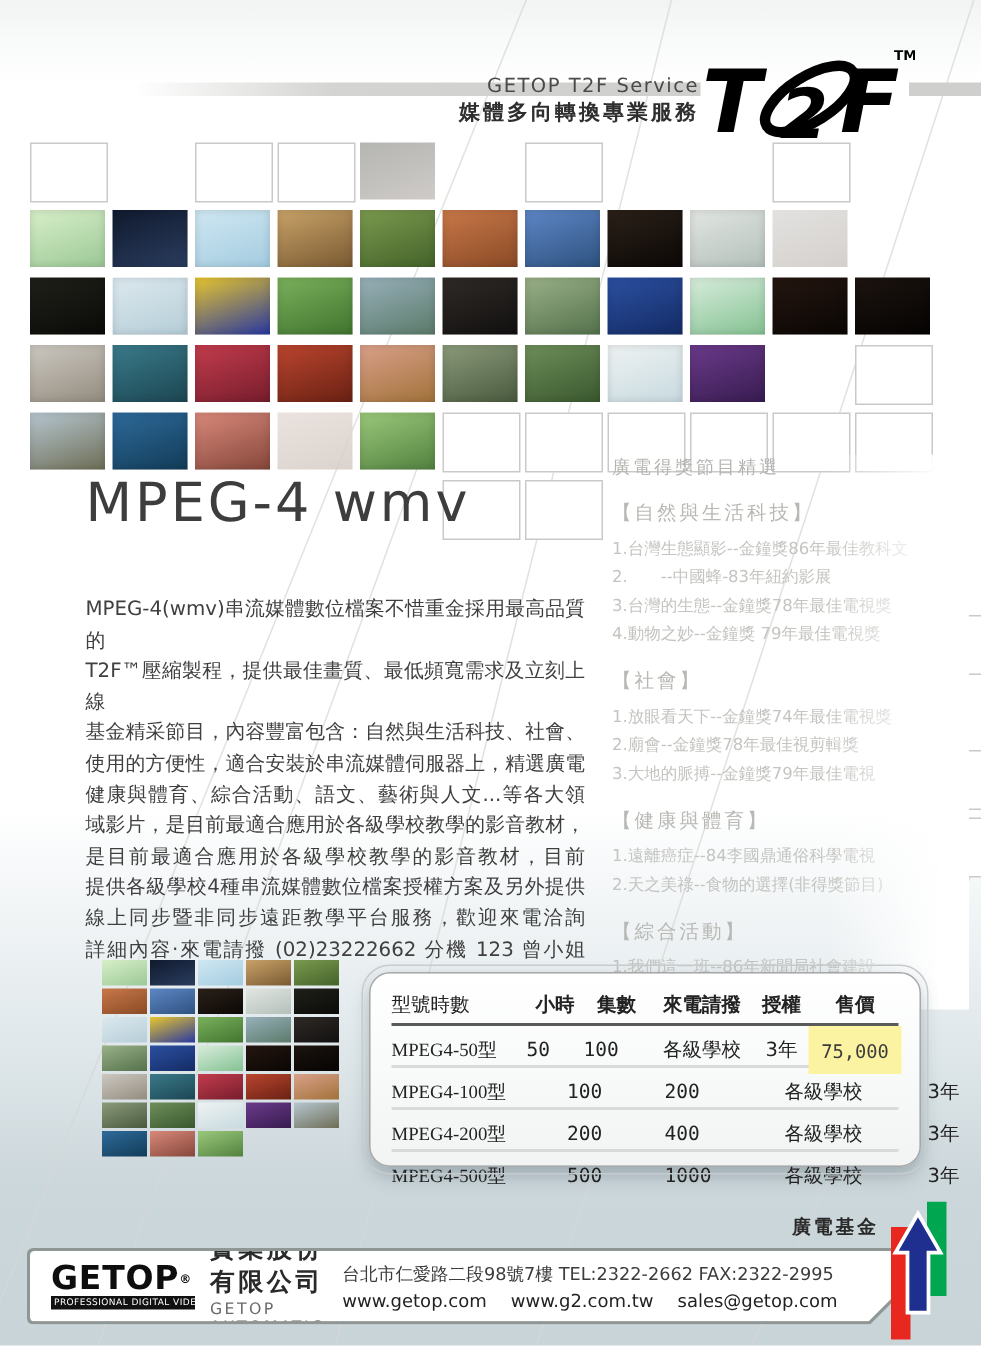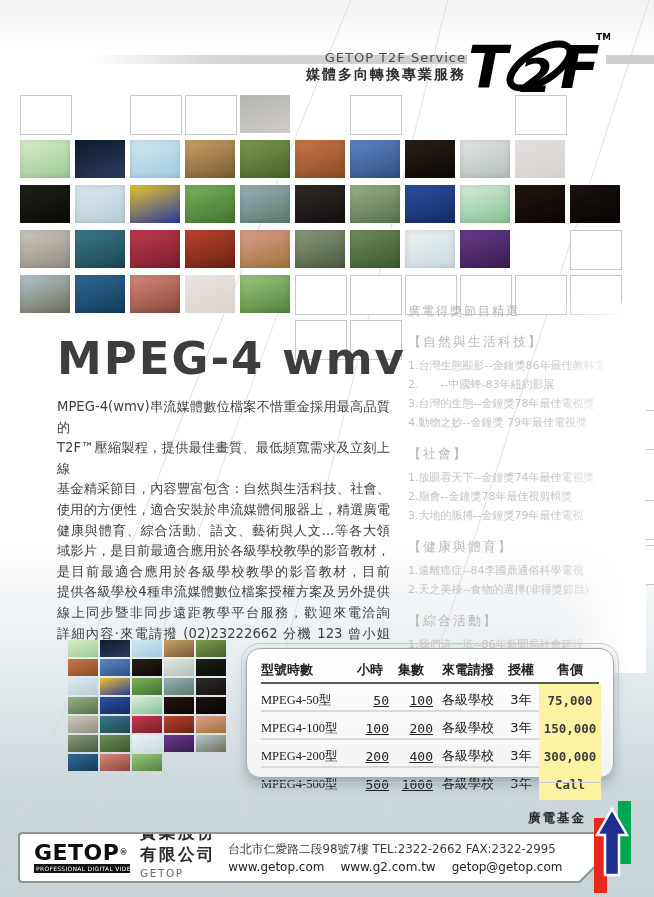--- a/index.html
+++ b/index.html
@@ -15,48 +15,48 @@
   .svc{position:absolute;top:50px;left:0;width:466px;text-align:right;font-size:13px;color:#4a4a4a;letter-spacing:1px;z-index:3;}
   .svc-sub{position:absolute;top:66px;left:0;width:466px;text-align:right;font-size:14px;font-weight:bold;color:#2e2e2e;letter-spacing:2px;z-index:3;}
   .t2f{position:absolute;top:30px;left:468px;width:142px;height:74px;z-index:3;}
   
   .montage{position:absolute;inset:0;z-index:2;}
   .cell{position:absolute;width:50px;height:38px;}
   .cell.e{background:#fff;border:1px solid #c9c9c9;}
   .cell.p{box-shadow:inset 0 0 6px rgba(0,0,0,.15);}
   .cell.f{opacity:.85;}
   
-  .ttl1{position:absolute;left:57px;top:332px;font-size:45px;font-weight:700;color:#3d3d3d;letter-spacing:2px;z-index:5;}
+  .ttl1{position:absolute;left:57px;top:315px;font-size:36px;font-weight:400;color:#3d3d3d;letter-spacing:2px;z-index:5;}
   .ttl2{position:absolute;left:57px;top:352px;font-size:23px;font-weight:bold;color:#3d3d3d;letter-spacing:1.5px;z-index:5;}
   .bodytext{position:absolute;left:57px;top:397px;width:333px;font-size:13.2px;color:#3f3f3f;z-index:5;}
   .bline{line-height:20.6px;text-align:justify;text-align-last:justify;}
   
   .awards{position:absolute;left:408px;top:303px;width:226px;z-index:4;}
   .aw-title{font-size:12px;color:#b4b4b0;letter-spacing:2px;margin-bottom:9px;}
   .aw-head{font-size:13px;color:#b8b8b4;letter-spacing:2px;margin:13px 0 5px;}
   .aw-item{font-size:11px;color:#c4c4c0;line-height:19px;white-space:nowrap;overflow:hidden;}
   .aw-fade{position:absolute;top:0;right:-12px;width:95px;height:100%;
     background:linear-gradient(90deg,rgba(255,255,255,0),#ffffff 80%);pointer-events:none;}
   
   .mini{position:absolute;left:68px;top:640px;display:grid;grid-template-columns:repeat(5,30px);grid-auto-rows:17px;gap:2px;z-index:3;}
   .mini div{width:30px;height:17px;}
   
   .card{position:absolute;left:246px;top:648px;width:368px;height:130px;z-index:6;
     background:linear-gradient(180deg,#ffffff,#f2f4f4);border:1px solid #a8a8a8;border-radius:14px;
     outline:1px solid #c6ccce;outline-offset:4px;
     box-shadow:0 6px 12px rgba(70,90,100,.35);padding:9px 14px 0 14px;box-sizing:border-box;}
   .prow{display:grid;grid-template-columns:90px 38px 44px 70px 36px 62px;align-items:center;height:26px;}
   .phead{font-size:13.5px;font-weight:bold;color:#1e1e1e;border-bottom:2px solid #5a5a5a;height:24px;}
-  .prow + .prow{border-top:2px solid #d9dbdb;}
+  .prow + .prow{border-top:2px solid #d9dbdb;gap:27px;}
   .pc{font-size:13px;color:#222;}
   .pc.model{font-family:Liberation Serif, serif;font-size:12.5px;}
-  .pc.num{text-align:right;font-family:"DejaVu Sans Mono",monospace;text-decoration:underline;}
+  .pc.num{text-align:left;font-family:"DejaVu Sans Mono",monospace;}
   .pc.ctr{text-align:center;}
   .price{display:flex;align-items:center;justify-content:center;height:32px;font-family:"DejaVu Sans Mono",monospace;
-    font-size:12.5px;font-weight:bold;color:#3c3c3c;}
+    font-size:12.5px;font-weight:normal;color:#3c3c3c;}
   
   .fund-label{position:absolute;left:468px;top:810px;width:118px;text-align:right;font-size:12.5px;font-weight:bold;color:#2a2a2a;letter-spacing:2px;z-index:7;}
   .fbox{position:absolute;left:18px;top:832px;width:580px;height:51px;background:#8f9794;border-radius:4px;z-index:6;
     clip-path:polygon(0 0,100% 0,100% calc(100% - 18px),calc(100% - 18px) 100%,0 100%);}
   .fbox-in{position:absolute;inset:2px;background:#fff;border-radius:3px;display:flex;align-items:center;
     clip-path:polygon(0 0,100% 0,100% calc(100% - 17px),calc(100% - 17px) 100%,0 100%);}
   .glogo{margin-left:14px;width:96px;}
   .gword{font-size:22px;font-weight:900;color:#0e0e0e;letter-spacing:.5px;line-height:20px;font-family:"DejaVu Sans",sans-serif;}
   .greg{font-size:8px;vertical-align:top;}
   .gbar{background:#111;color:#fff;font-size:6px;letter-spacing:.3px;text-align:center;padding:1px 2px;margin-top:1px;white-space:nowrap;}
@@ -216,21 +216,21 @@
       <div style="background: linear-gradient(160deg, rgb(238, 242, 242), rgb(200, 218, 224));"></div>
       <div style="background: linear-gradient(160deg, rgb(106, 58, 138), rgb(56, 28, 80));"></div>
       <div style="background: linear-gradient(160deg, rgb(182, 198, 208), rgb(110, 110, 86));"></div>
       <div style="background: linear-gradient(160deg, rgb(46, 106, 154), rgb(18, 60, 88));"></div>
       <div style="background: linear-gradient(160deg, rgb(216, 137, 122), rgb(134, 71, 59));"></div>
       <div style="background: linear-gradient(160deg, rgb(154, 200, 122), rgb(83, 130, 64));"></div>
     </div>
 
   <div class="card">
     <div class="prow phead">
-        <div class="pc " style="font-weight: bold;">型號時數</div>
+        <div class="pc " style="font-weight: normal;">型號時數</div>
         <div class="pc ctr" style="font-weight: bold;">小時</div>
         <div class="pc ctr" style="font-weight: bold;">集數</div>
         <div class="pc ctr" style="font-weight: bold;">來電請撥</div>
         <div class="pc ctr" style="font-weight: bold;">授權</div>
         <div class="pc ctr" style="font-weight: bold;">售價</div>
       </div>
     <div>
         <div class="prow">
           <div class="pc model">MPEG4-50型</div>
           <div class="pc num">50</div>
@@ -273,21 +273,21 @@
         <div class="gword"><span>GETOP</span><span class="greg">®</span></div>
         <div class="gbar">PROFESSIONAL DIGITAL VIDEO</div>
       </div>
       <div class="co">
         <div class="co-zh">堅達資訊實業股份有限公司</div>
         <div class="co-en">GETOP AUTOMATIC SYSTEM INC.</div>
       </div>
       <div class="contact">
         <div class="addr">台北市仁愛路二段98號7樓 TEL:2322-2662 FAX:2322-2995</div>
         <div class="links">
-          <span>www.getop.com</span><span>www.g2.com.tw</span><span>getop@getop.com</span>
+          <span>www.getop.com</span><span>www.g2.com.tw</span><span>sales@getop.com</span>
         </div>
       </div>
     </div>
   </div>
   <svg class="fundlogo" width="46" height="95" viewBox="0 0 46 95">
     <rect x="4" y="17" width="13" height="75" fill="#e8281e"></rect>
     <rect x="28" y="0" width="13" height="63" fill="#00a650"></rect>
     <polygon points="22,8 7,34 15,34 15,74 29,74 29,34 37,34" fill="#1e2f8f" stroke="#fff" stroke-width="2.5"></polygon>
   </svg>
 

